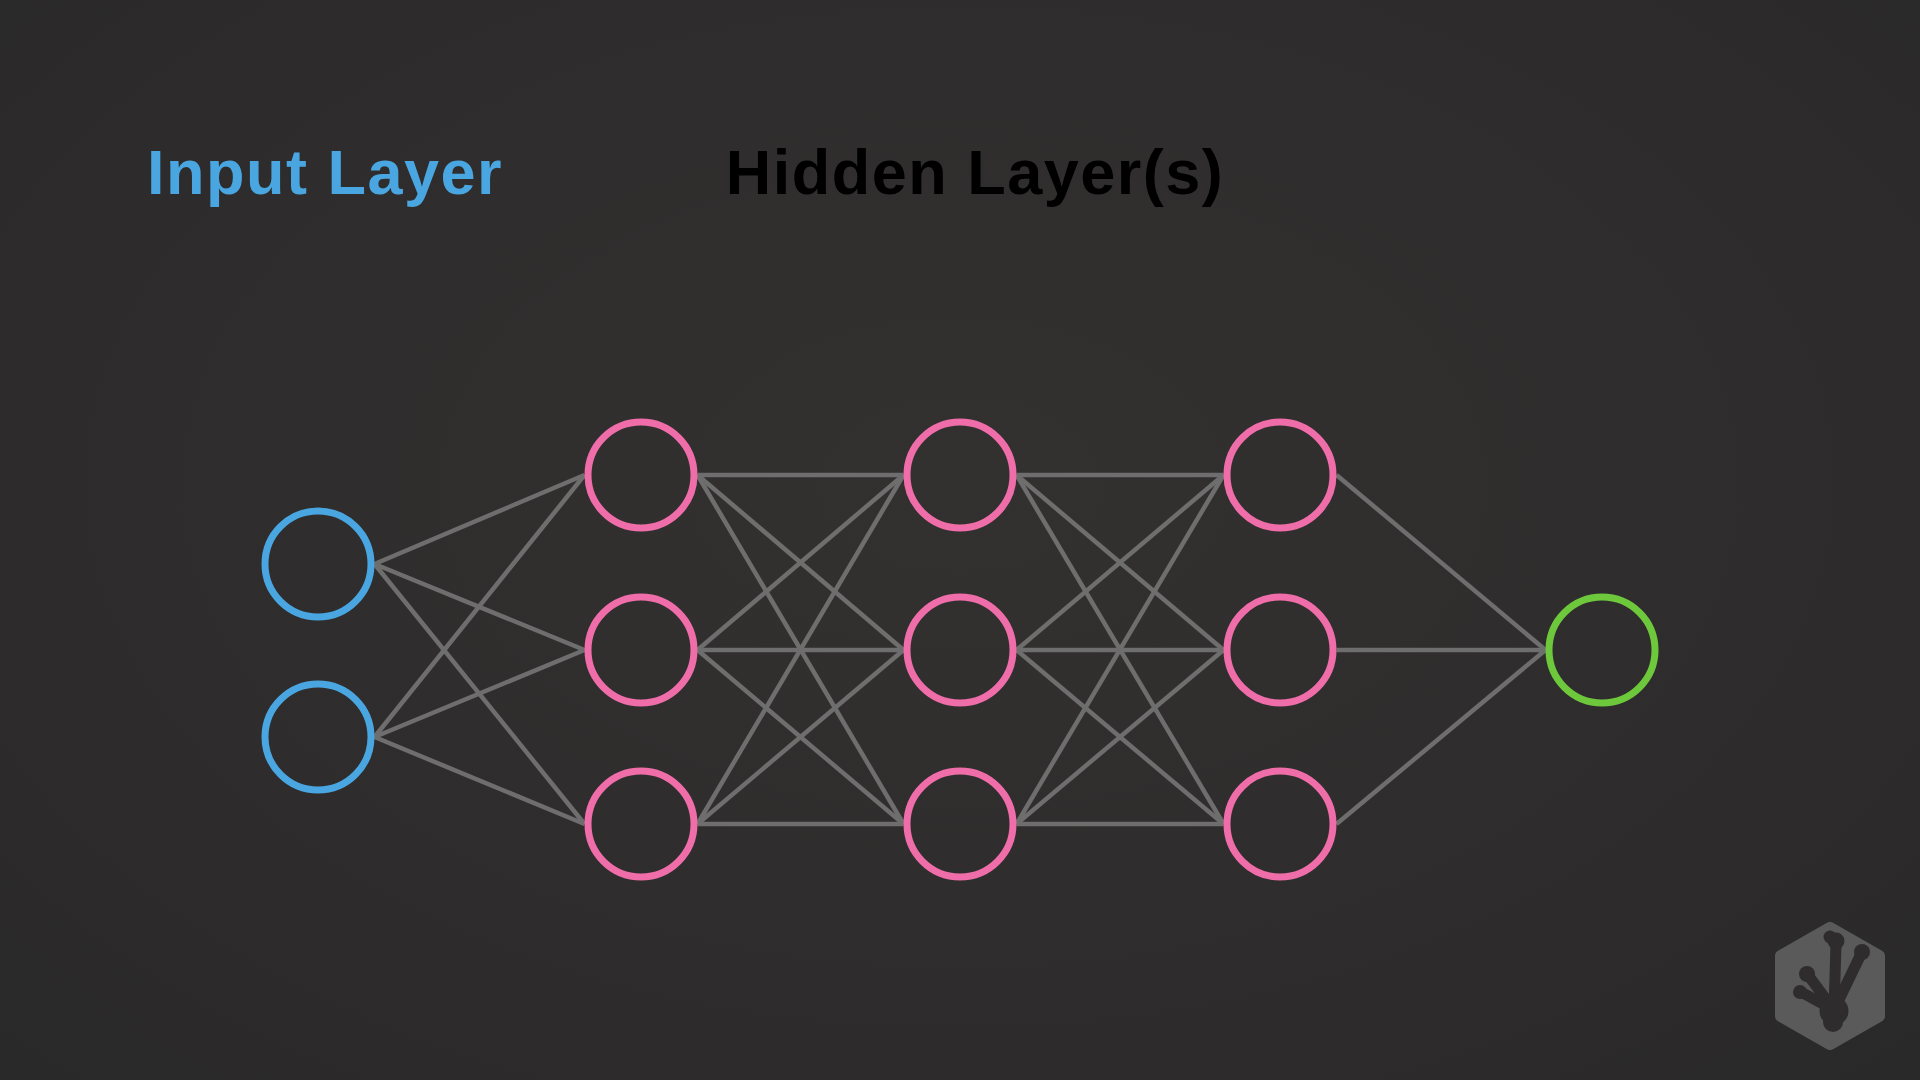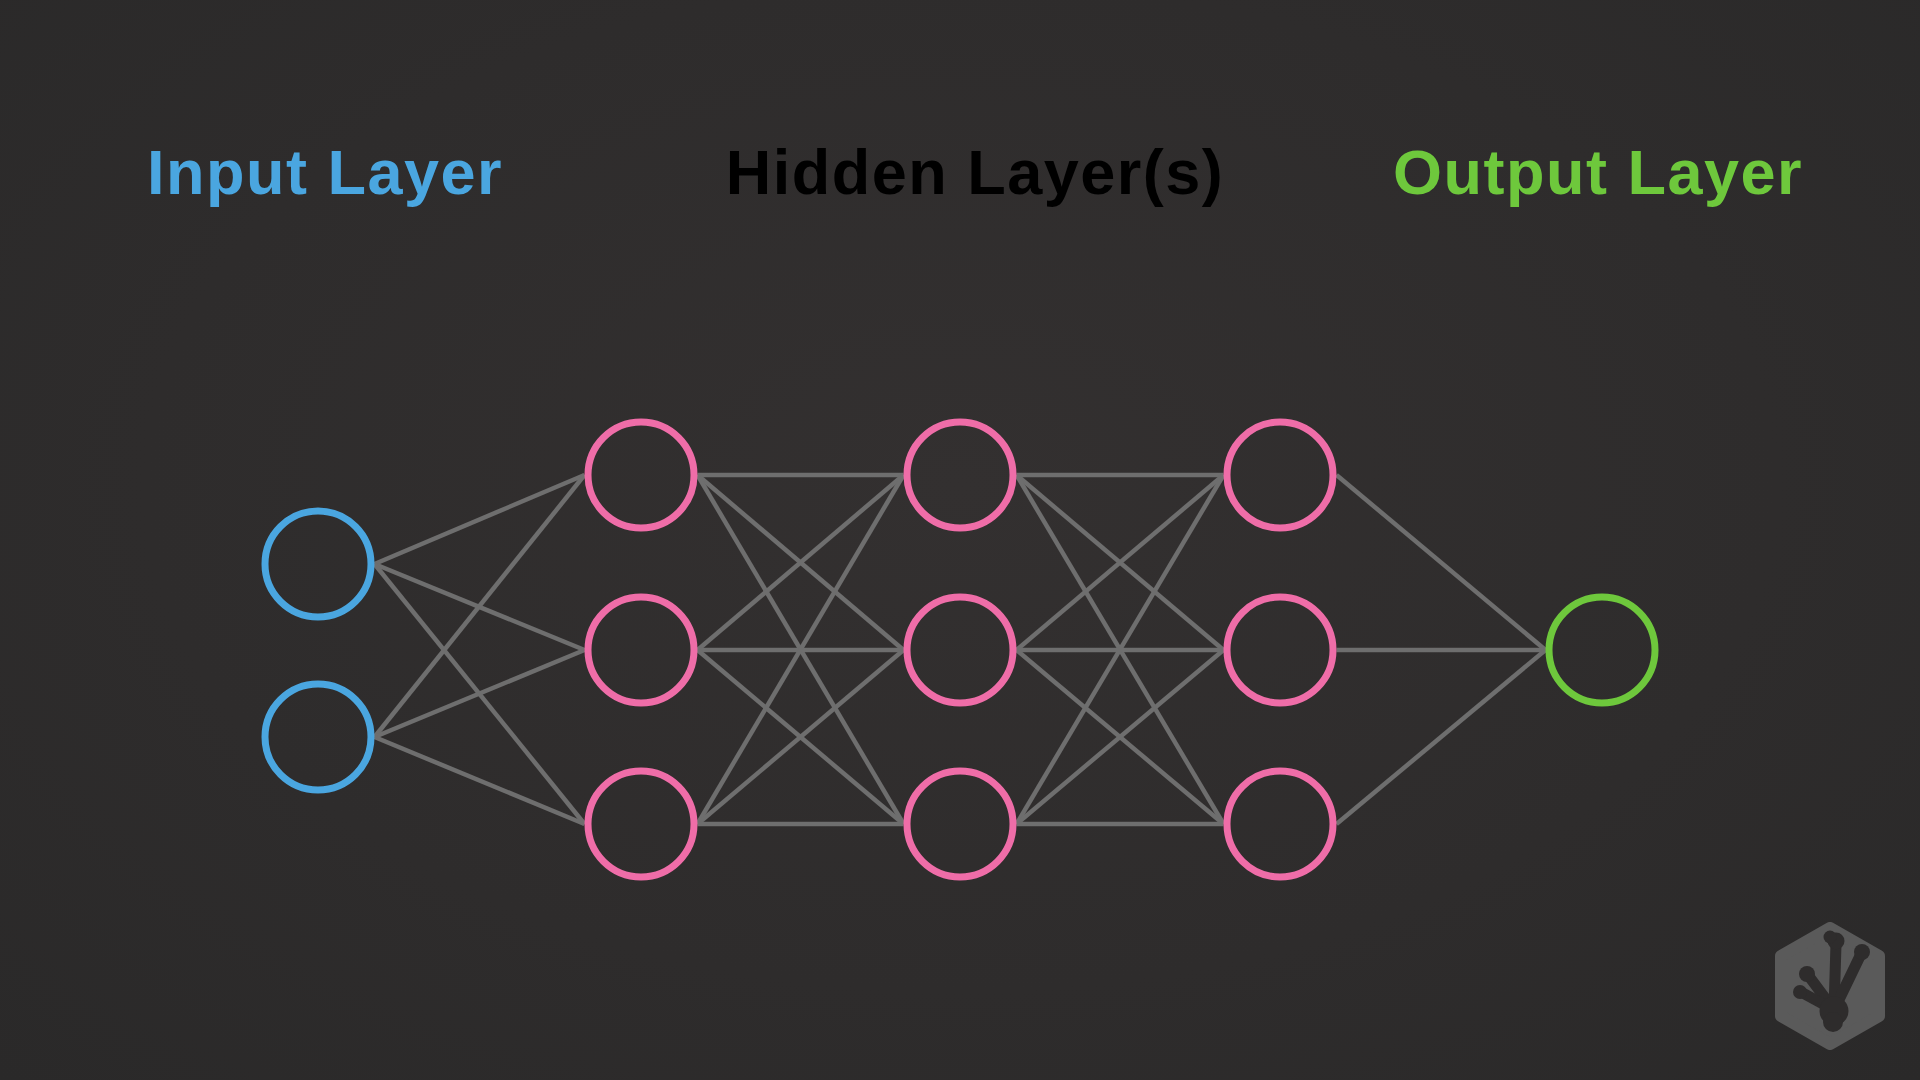--- a/index.html
+++ b/index.html
@@ -48,21 +48,20 @@
 </style>
 </head>
 <body>
 
 <div class="canvas">
 
   <div class="layer-label label-input" style="color: rgb(74, 166, 224);">Input Layer</div>
 
   <div class="layer-label label-hidden" style="color: #000000;">Hidden Layer(s)</div>
 
-  <div class="layer-label label-output" style="color: rgb(110, 200, 60);">Output Layer</div>
 
   <svg class="network-svg" viewBox="0 0 1920 1080">
     <g>
         <line x1="374.5" y1="564" x2="584.5" y2="475" stroke="#6e6e6e" stroke-width="4.5"></line>
         <line x1="374.5" y1="564" x2="584.5" y2="650" stroke="#6e6e6e" stroke-width="4.5"></line>
         <line x1="374.5" y1="564" x2="584.5" y2="824" stroke="#6e6e6e" stroke-width="4.5"></line>
         <line x1="374.5" y1="737" x2="584.5" y2="475" stroke="#6e6e6e" stroke-width="4.5"></line>
         <line x1="374.5" y1="737" x2="584.5" y2="650" stroke="#6e6e6e" stroke-width="4.5"></line>
         <line x1="374.5" y1="737" x2="584.5" y2="824" stroke="#6e6e6e" stroke-width="4.5"></line>
         <line x1="697.5" y1="475" x2="903.5" y2="475" stroke="#6e6e6e" stroke-width="4.5"></line>

